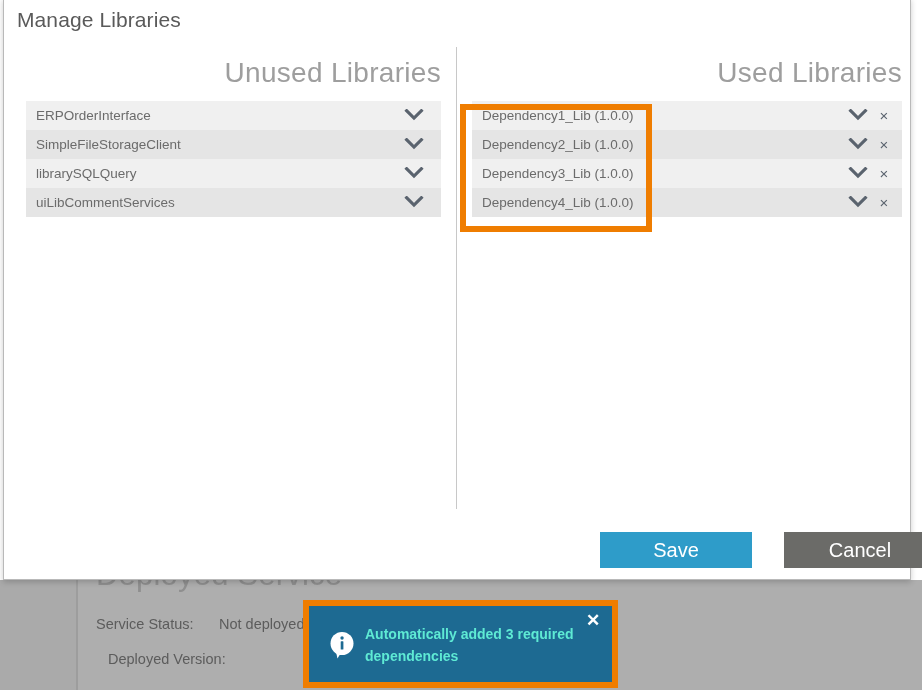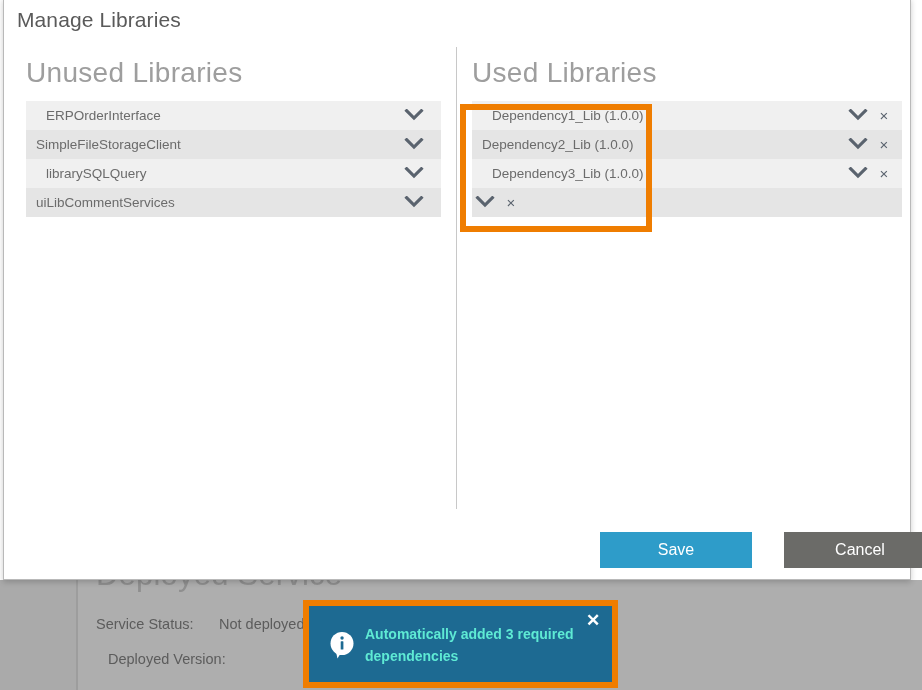--- a/index.html
+++ b/index.html
@@ -115,35 +115,36 @@
   .panel.right { left: 468px; width: 430px; }
 
   .panel-heading {
     font-size: 28px;
     font-weight: 300;
     color: #9e9e9e;
     letter-spacing: 0.3px;
     margin: 0 0 12px 0;
     white-space: nowrap;
     font-family: "Liberation Sans", sans-serif;
+    text-align: right;
   }
 
   .lib-list {
     list-style: none;
     margin: 0;
     padding: 0;
   }
   .lib-row {
     position: relative;
     height: 29px;
     display: flex;
     align-items: center;
     background: #e5e5e5;
   }
-  .lib-row.alt { background: #f0f0f0; padding-left: 10px; }
+  .lib-row.alt { background: #f0f0f0; }
 
   .lib-name {
     font-size: 13.5px;
     color: #6b6b6b;
     padding-left: 10px;
     white-space: nowrap;
     flex: 1 1 auto;
     overflow: hidden;
   }
 
@@ -177,21 +178,21 @@
   .panel.left .chev { margin-right: 14px; }
   .panel.right .chev { margin-right: 2px; }
   .panel.right .xbtn { margin-right: 7px; }
 
   
   .btn {
     position: absolute;
     height: 36px;
     border: none;
     color: #ffffff;
-    font-size: 16px;
+    font-size: 20px;
     font-family: "Liberation Sans", sans-serif;
     cursor: pointer;
     padding: 0;
   }
   .btn-save {
     left: 596px;
     top: 533px;
     width: 152px;
     background: #2e9cc9;
   }
@@ -371,20 +372,21 @@
             <span class="icon-btn chev">
               <svg width="20" height="13" viewBox="0 0 20 13" aria-hidden="true">
                   <path d="M2.6 1.7 L10 9.1 L17.4 1.7" fill="none" stroke="#5a636e" stroke-width="3.1" stroke-linecap="square"></path>
                 </svg>
             </span>
             <span class="icon-btn xbtn">×</span>
           </span>
         </li>
 
         <li class="lib-row">
+          <span class="lib-name">Dependency4_Lib (1.0.0)</span>
           <span class="row-actions">
             <span class="icon-btn chev">
               <svg width="20" height="13" viewBox="0 0 20 13" aria-hidden="true">
                   <path d="M2.6 1.7 L10 9.1 L17.4 1.7" fill="none" stroke="#5a636e" stroke-width="3.1" stroke-linecap="square"></path>
                 </svg>
             </span>
             <span class="icon-btn xbtn">×</span>
           </span>
         </li>
 

